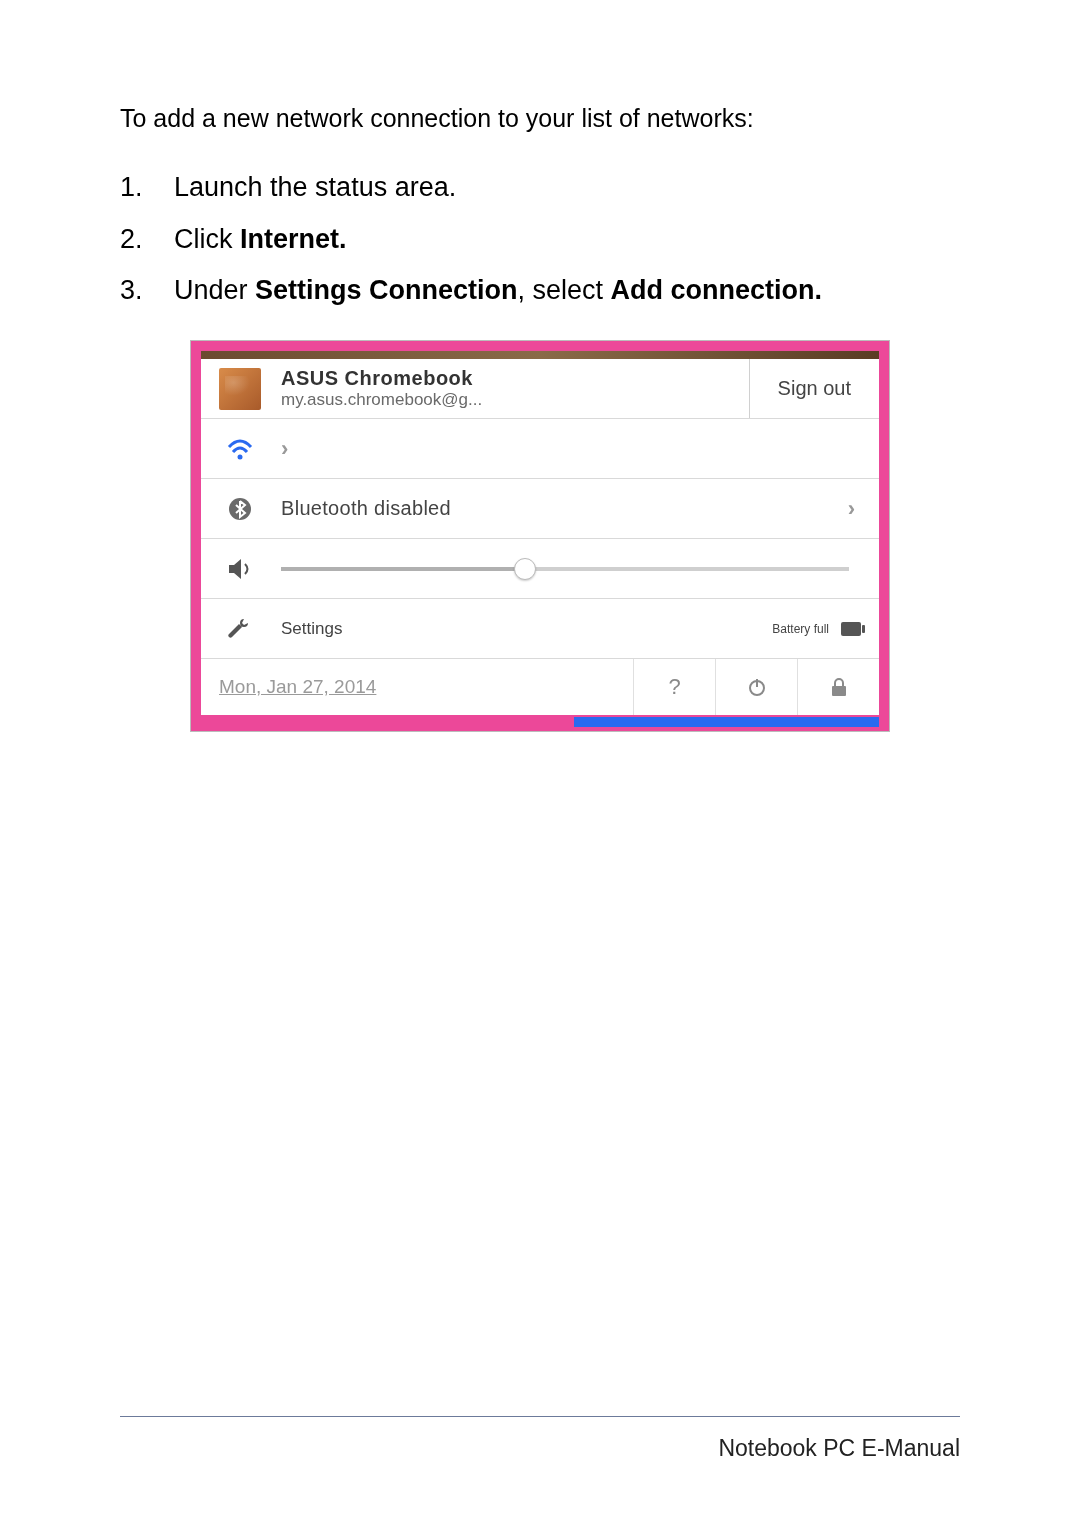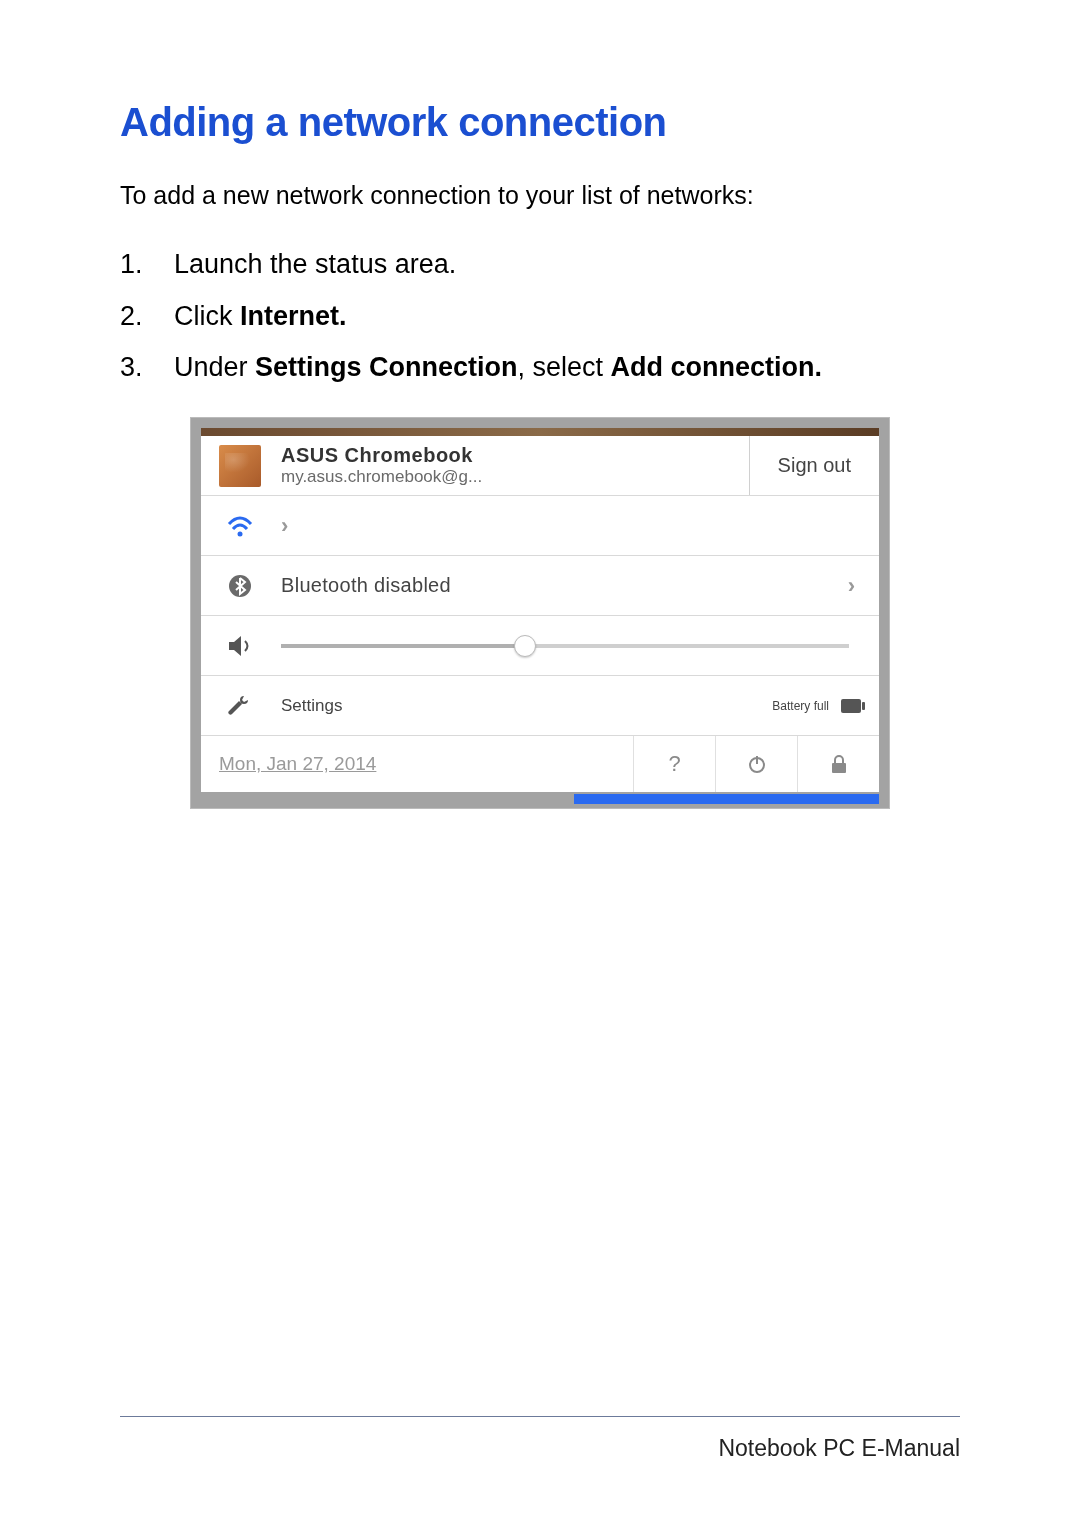--- a/index.html
+++ b/index.html
@@ -6,21 +6,21 @@
   html, body { width: 1080px; height: 1522px; background: #fff; font-family: "Segoe UI", "Myriad Pro", Arial, sans-serif; color: #000; }
   .page { position: relative; width: 1080px; height: 1522px; padding: 100px 120px 60px 120px; }
   .heading { color: #1b4fd1; font-size: 40px; font-weight: 700; margin-bottom: 32px; letter-spacing: -0.5px; }
   .intro { font-size: 25px; margin-bottom: 28px; line-height: 1.45; }
   .steps { list-style: none; font-size: 27px; line-height: 1.75; }
   .steps li { display: flex; margin-bottom: 4px; }
   .steps .num { width: 54px; flex-shrink: 0; }
   .bold { font-weight: 700; }
 
   .shot-wrap { margin: 26px auto 0 auto; width: 700px; }
-  .shot-bg { background: #a3a3a3; padding: 10px 10px 4px 10px; border: 1px solid #bbb; }
+  .shot-bg { background: #ec4899; padding: 10px 10px 4px 10px; border: 1px solid #bbb; }
   .shot-bg-top { height: 8px; background: linear-gradient(90deg,#6b4a30,#8a6a48,#5a3c24); }
   .panel { background: #fff; }
   .row { display: flex; align-items: center; border-bottom: 1px solid #d9d9d9; min-height: 60px; padding: 6px 18px; }
   .row.last { border-bottom: none; }
 
   .avatar { width: 42px; height: 42px; background: linear-gradient(135deg,#d98c4a,#a85a2a); border-radius: 2px; margin-right: 20px; flex-shrink:0; position:relative; }
   .avatar::after{content:""; position:absolute; left:6px; top:8px; width:28px; height:22px; background: radial-gradient(ellipse at 30% 30%, #fff3, transparent 60%);}
   .user-block { flex: 1; min-width:0; }
   .user-name { font-weight: 700; font-size: 20px; color:#333; letter-spacing:0.5px; }
   .user-email { font-size: 17px; color: #6a6a6a; white-space: nowrap; overflow: hidden; text-overflow: ellipsis; }
@@ -52,21 +52,20 @@
   .doc-footer .txt{ font-size:23px; color:#222; }
 
   
   svg { display:block; }
 </style>
 </head>
 <body>
 
 <div class="page">
 
-  <h1 class="heading">Adding a network connection</h1>
 
   <p class="intro">To add a new network connection to your list of networks:</p>
 
   <ul class="steps">
     <li>
       <span class="num">1.</span>
       <span>Launch the status area.</span>
     </li>
     <li>
       <span class="num">2.</span>

